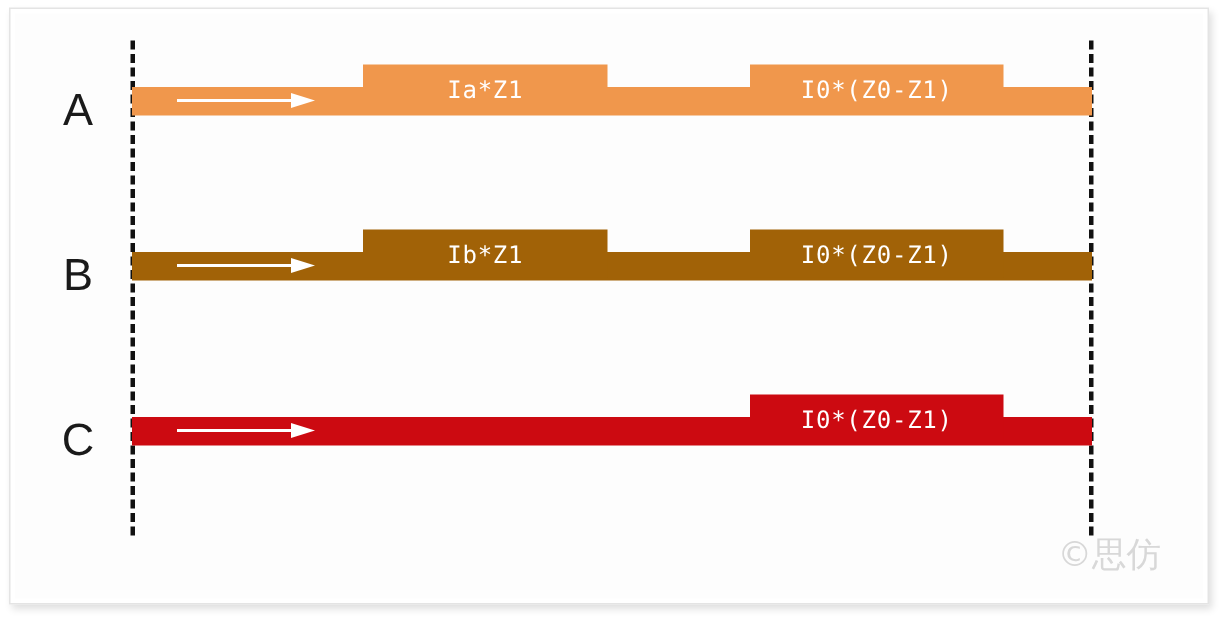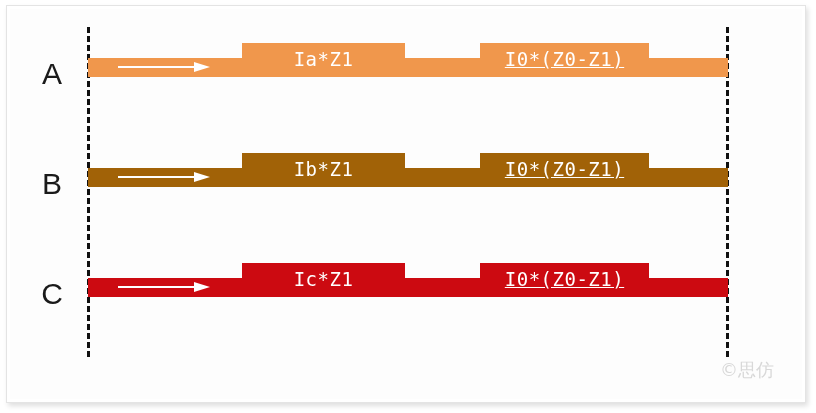--- a/index.html
+++ b/index.html
@@ -115,41 +115,41 @@
   
   .drop-box {
     position: absolute;
     top: 8px;
     height: 32px;
     display: flex;
     align-items: center;
     justify-content: center;
     color: #ffffff;
     font-family: "DejaVu Sans Mono", "Liberation Mono", monospace;
-    font-size: 19px;
+    font-size: 16px;
     letter-spacing: 0.5px;
     white-space: nowrap;
     user-select: none;
   }
   .drop-box.box-near { left: 232px; width: 163px; }
-  .drop-box.box-far  { left: 470px; width: 169px; text-decoration: underline; }
+  .drop-box.box-far  { left: 490px; width: 169px; }
 
   
   .row-a .conductor, .row-a .drop-box { background: #f0974c; }
   .row-b .conductor, .row-b .drop-box { background: #a16207; }
   .row-c .conductor, .row-c .drop-box { background: #cc0a11; }
 
   
   .watermark {
     position: absolute;
     right: 28px;
     bottom: 14px;
     text-align: center;
     color: #d8d8d8;
-    font-size: 18px;
+    font-size: 23px;
     line-height: 30px;
     font-family: "DejaVu Sans", sans-serif;
     user-select: none;
   }
   .watermark .wm-line { display: block; white-space: nowrap; }
 </style>
 </head>
 <body>
 
 <div id="screenshot">
@@ -183,21 +183,20 @@
       <div class="drop-box box-far">I0*(Z0-Z1)</div>
     </div>
 
     <div class="phase-row row-c">
       <div class="phase-label">C</div>
       <div class="conductor"></div>
       <div class="flow-arrow">
         <div class="shaft"></div>
         <div class="head"></div>
       </div>
-      <div class="drop-box box-near">Ic*Z1</div>
       <div class="drop-box box-far">I0*(Z0-Z1)</div>
     </div>
 
     <div class="watermark">
       <span class="wm-line">©思仿</span>
     </div>
 
   </div>
 </div>
 

